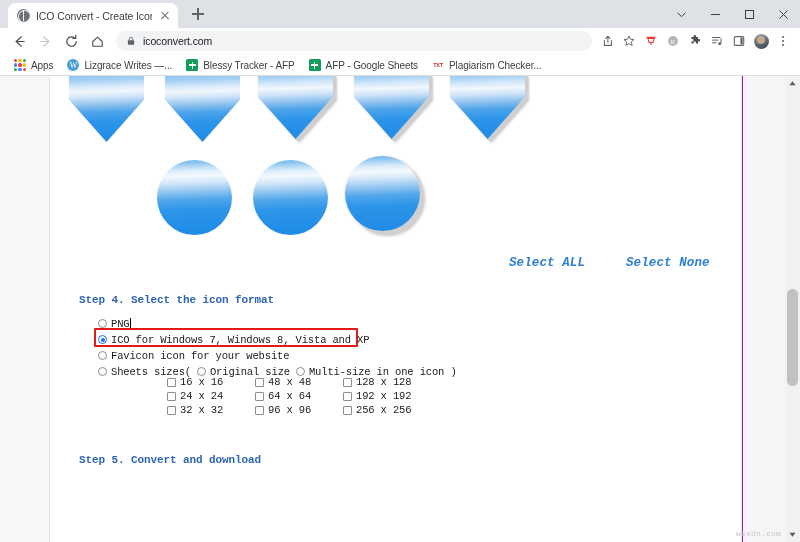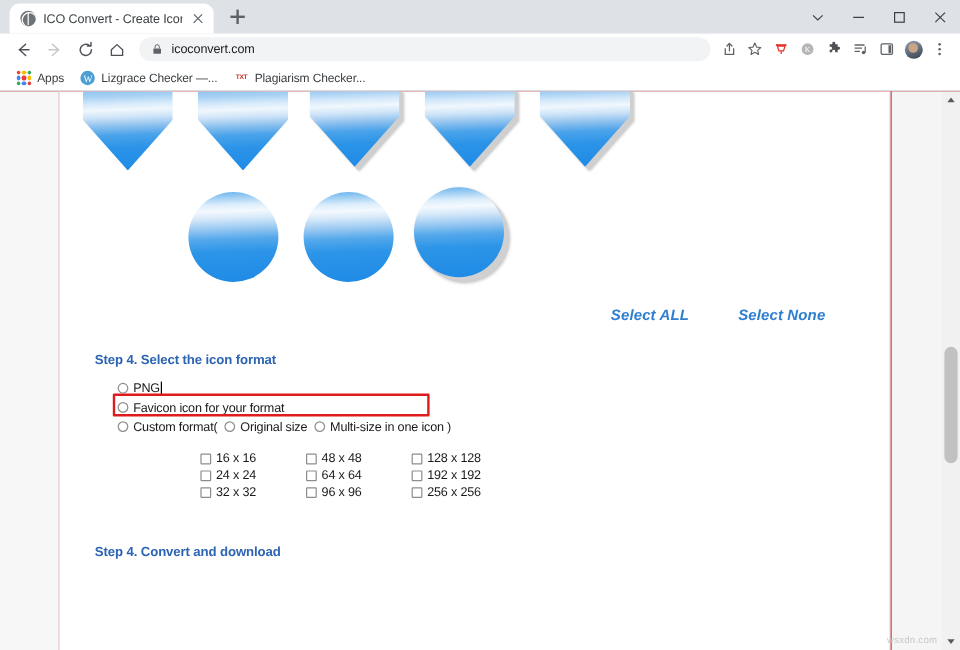--- a/index.html
+++ b/index.html
@@ -127,21 +127,21 @@
   .ico-sheets::after {
     content: ""; position: absolute; left: 5.3px; top: 2.5px; width: 1.4px; height: 7px; background: #fff;
   }
   .ico-txt {
     font-size: 5.5px; color: #c0392b; font-weight: bold; line-height: 12px;
     text-align: center; letter-spacing: -0.3px;
   }
 
   
   .viewport {
-    flex: 1; position: relative; background: #b91c1c; overflow: hidden;
+    flex: 1; position: relative; background: #a21caf; overflow: hidden; font-family: Liberation Mono, monospace;
   }
   .gutter-left { position: absolute; left: 0; top: 0; bottom: 0; width: 49px; background: #f7f7f7; }
   .page {
     position: absolute; left: 49px; top: 0; width: 693px; bottom: 0;
     background: #ffffff; border-left: 1px solid #e6e6e6; border-right: 1px solid #e6e6e6;
     overflow: hidden;
   }
   .gutter-right { position: absolute; left: 743px; right: 15px; top: 0; bottom: 0; background: #f5f5f5; }
 
   
@@ -387,24 +387,32 @@
           <i style="background:#fbbc05"></i>
         <i style="background:#34a853"></i>
           <i style="background:#4285f4"></i>
           <i style="background:#ea4335"></i>
       </span>
       <span class="bm-label">Apps</span>
     </div>
 
     <div class="bm">
       <span class="bm-ico ico-wp"></span>
-      <span class="bm-label">Lizgrace Checker —...</span>
-    </div>
-
-
+      <span class="bm-label">Lizgrace Writes —...</span>
+    </div>
+
+    <div class="bm">
+      <span class="bm-ico ico-sheets"></span>
+      <span class="bm-label">Blessy Tracker - AFP</span>
+    </div>
+
+    <div class="bm">
+      <span class="bm-ico ico-sheets"></span>
+      <span class="bm-label">AFP - Google Sheets</span>
+    </div>
 
     <div class="bm">
       <span class="bm-ico ico-txt">TXT</span>
       <span class="bm-label">Plagiarism Checker...</span>
     </div>
   </div>
 
   <div class="viewport">
     <div class="gutter-left"></div>
     <div class="gutter-right"></div>
@@ -449,26 +457,30 @@
 
       <div class="step-head" id="step4-head">Step 4. Select the icon format</div>
 
       <div class="radio-group">
         <div class="opt-row">
           <span class="rb"></span>
           <span class="opt-label">PNG</span>
             <span class="caret"></span>
         </div>
         <div class="opt-row">
+          <span class="rb checked"></span>
+          <span class="opt-label">ICO for Windows 7, Windows 8, Vista and XP</span>
+        </div>
+        <div class="opt-row">
           <span class="rb"></span>
-          <span class="opt-label">Favicon icon for your format</span>
+          <span class="opt-label">Favicon icon for your website</span>
         </div>
         <div class="opt-row inline-opts">
           <span class="rb"></span>
-          <span class="opt-label">Custom format(</span>
+          <span class="opt-label">Sheets sizes(</span>
           <span class="rb" style="margin-left:6px"></span>
           <span class="opt-label">Original size</span>
           <span class="rb" style="margin-left:6px"></span>
           <span class="opt-label">Multi-size in one icon )</span>
         </div>
       </div>
 
       <div class="hl-red" id="hl-ico"></div>
 
       <div class="sizes-grid">
@@ -505,21 +517,21 @@
         <div class="cbrow">
             <span class="cb"></span>
             <span class="cb-label">96 x 96</span>
           </div>
         <div class="cbrow">
             <span class="cb"></span>
             <span class="cb-label">256 x 256</span>
           </div>
       </div>
 
-      <div class="step-head" id="step5-head">Step 4. Convert and download</div>
+      <div class="step-head" id="step5-head">Step 5. Convert and download</div>
 
     </div>
 
     <div class="scrollbar">
       <div class="sb-up">
         <svg width="9" height="9" viewBox="0 0 10 10">
             <path d="M5 2.6 L8.4 7 L1.6 7 Z" fill="#5a5a5a"></path>
           </svg>
       </div>
       <div class="sb-thumb"></div>

